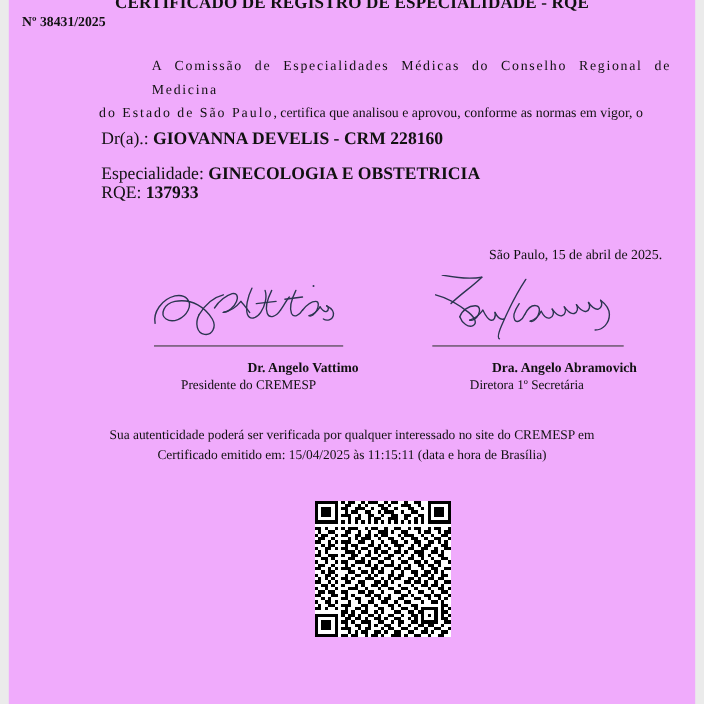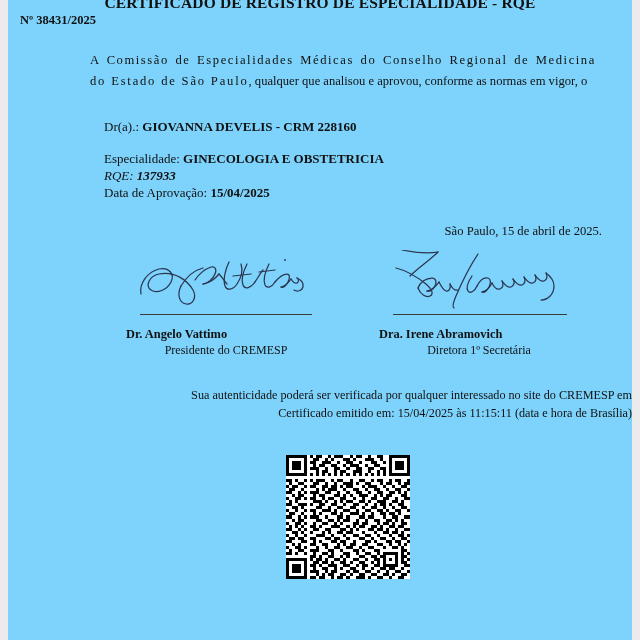--- a/index.html
+++ b/index.html
@@ -12,21 +12,21 @@
   }
   body {
     font-family: "Liberation Serif", "DejaVu Serif", serif;
   }
   .page {
     position: absolute;
     left: 8px;
     top: 0;
     width: 624px;
     height: 640px;
-    background: #7dd3fc;
+    background: #f0abfc;
     box-sizing: border-box;
   }
   .doc {
     position: relative;
     width: 100%;
     height: 100%;
     color: #111111;
   }
 
   
@@ -54,37 +54,37 @@
   
   .intro {
     position: absolute;
     left: 82px;
     top: 50px;
     width: 520px;
     font-size: 12.6px;
     line-height: 21px;
     text-align: justify;
   }
-  .intro .l1 { display: block; letter-spacing: 1.55px; word-spacing: 2px; }
+  .intro .l1 { display: block; letter-spacing: 1.55px; word-spacing: 2px; margin-left: 48px; }
   .intro .l2 { display: block; }
   .intro .l2 .sp { letter-spacing: 1.8px; }
   .intro .l3 { display: block; }
 
   
   .field {
     position: absolute;
-    left: 96px;
-    font-size: 13px;
+    left: 84px;
+    font-size: 16px;
     line-height: 17px;
     white-space: nowrap;
   }
   .field b { font-weight: bold; }
   .f-doctor   { top: 118px; }
   .f-esp      { top: 150px; }
-  .f-rqe      { top: 167px; font-style: italic; }
+  .f-rqe      { top: 167px; }
   .f-data     { top: 184px; }
 
   
   .citydate {
     position: absolute;
     right: 30px;
     top: 224px;
     font-size: 12.6px;
     white-space: nowrap;
   }
@@ -110,42 +110,42 @@
     top: 314px;
     height: 0;
     border-top: 1.2px solid #3a3a3a;
   }
   .sig-line-left  { left: 132px; width: 172px; }
   .sig-line-right { left: 385px; width: 174px; }
 
   .sig-name {
     position: absolute;
     width: 200px;
-    text-align: left;
+    text-align: right;
     font-size: 12.4px;
     font-weight: bold;
     top: 327px;
   }
   .sig-role {
     position: absolute;
     width: 200px;
     text-align: center;
     font-size: 12px;
     top: 343px;
   }
   .name-left, .role-left   { left: 118px; }
   .name-right, .role-right { left: 371px; }
 
   
   .footer {
     position: absolute;
     left: 0;
     top: 386px;
     width: 100%;
-    text-align: right;
+    text-align: center;
     font-size: 12.2px;
     line-height: 18px;
   }
   .footer div { white-space: nowrap; }
   .footer a {
     color: #3333aa;
     text-decoration: underline;
   }
 
   
@@ -162,34 +162,31 @@
 <body>
 
 <div class="page">
   <div class="doc">
 
     <div class="title">CERTIFICADO DE REGISTRO DE ESPECIALIDADE - RQE</div>
     <div class="subtitle">Nº 38431/2025</div>
 
     <div class="intro">
       <span class="l1">A Comissão de Especialidades Médicas do Conselho Regional de Medicina</span>
-      <span class="l2"><span class="sp">do Estado de São Paulo</span><span>, qualquer que analisou e aprovou, conforme as normas em vigor, o</span></span>
+      <span class="l2"><span class="sp">do Estado de São Paulo</span><span>, certifica que analisou e aprovou, conforme as normas em vigor, o</span></span>
     </div>
 
     <div class="field f-doctor">
       <span>Dr(a).: </span><b>GIOVANNA DEVELIS - CRM 228160</b>
     </div>
     <div class="field f-esp">
       <span>Especialidade: </span><b>GINECOLOGIA E OBSTETRICIA</b>
     </div>
     <div class="field f-rqe">
       <span>RQE: </span><b>137933</b>
-    </div>
-    <div class="field f-data">
-      <span>Data de Aprovação: </span><b>15/04/2025</b>
     </div>
 
     <div class="citydate">São Paulo, 15 de abril de 2025.</div>
 
     <div class="sigblock sig-left">
       <div class="sig-img">
         <svg width="180" height="62" viewBox="0 0 180 62" fill="none" xmlns="http://www.w3.org/2000/svg" stroke="#2b3550" stroke-width="1.25" stroke-linecap="round" stroke-linejoin="round">
           <path d="M8 44 C6 34, 14 22, 26 19 C36 17, 42 24, 38 32 C34 40, 24 44, 18 40 C12 36, 16 26, 26 24 C42 21, 54 30, 60 40 C64 47, 60 55, 53 54 C46 53, 44 44, 48 36"></path>
           <path d="M48 36 C54 26, 62 20, 70 18"></path>
           <path d="M62 30 C66 24, 72 19, 78 17 C82 16, 84 19, 82 24 C80 29, 74 34, 70 34"></path>
@@ -232,21 +229,21 @@
           <path d="M160 23 C164 26, 168 30, 168 36 C168 44, 162 50, 155 50"></path>
         </svg>
       </div>
     </div>
 
     <div class="sig-line sig-line-left"></div>
     <div class="sig-line sig-line-right"></div>
 
     <div class="sig-name name-left">Dr. Angelo Vattimo</div>
     <div class="sig-role role-left">Presidente do CREMESP</div>
-    <div class="sig-name name-right">Dra. Irene Abramovich</div>
+    <div class="sig-name name-right">Dra. Angelo Abramovich</div>
     <div class="sig-role role-right">Diretora 1º Secretária</div>
 
     <div class="footer">
       <div>Sua autenticidade poderá ser verificada por qualquer interessado no site do CREMESP em</div>
       <div>Certificado emitido em: 15/04/2025 às 11:15:11 (data e hora de Brasília)</div>
     </div>
 
     <div class="qr-wrap">
       <svg viewBox="0 0 41 41" xmlns="http://www.w3.org/2000/svg" shape-rendering="crispEdges">
         <rect width="41" height="41" fill="#ffffff"></rect>

